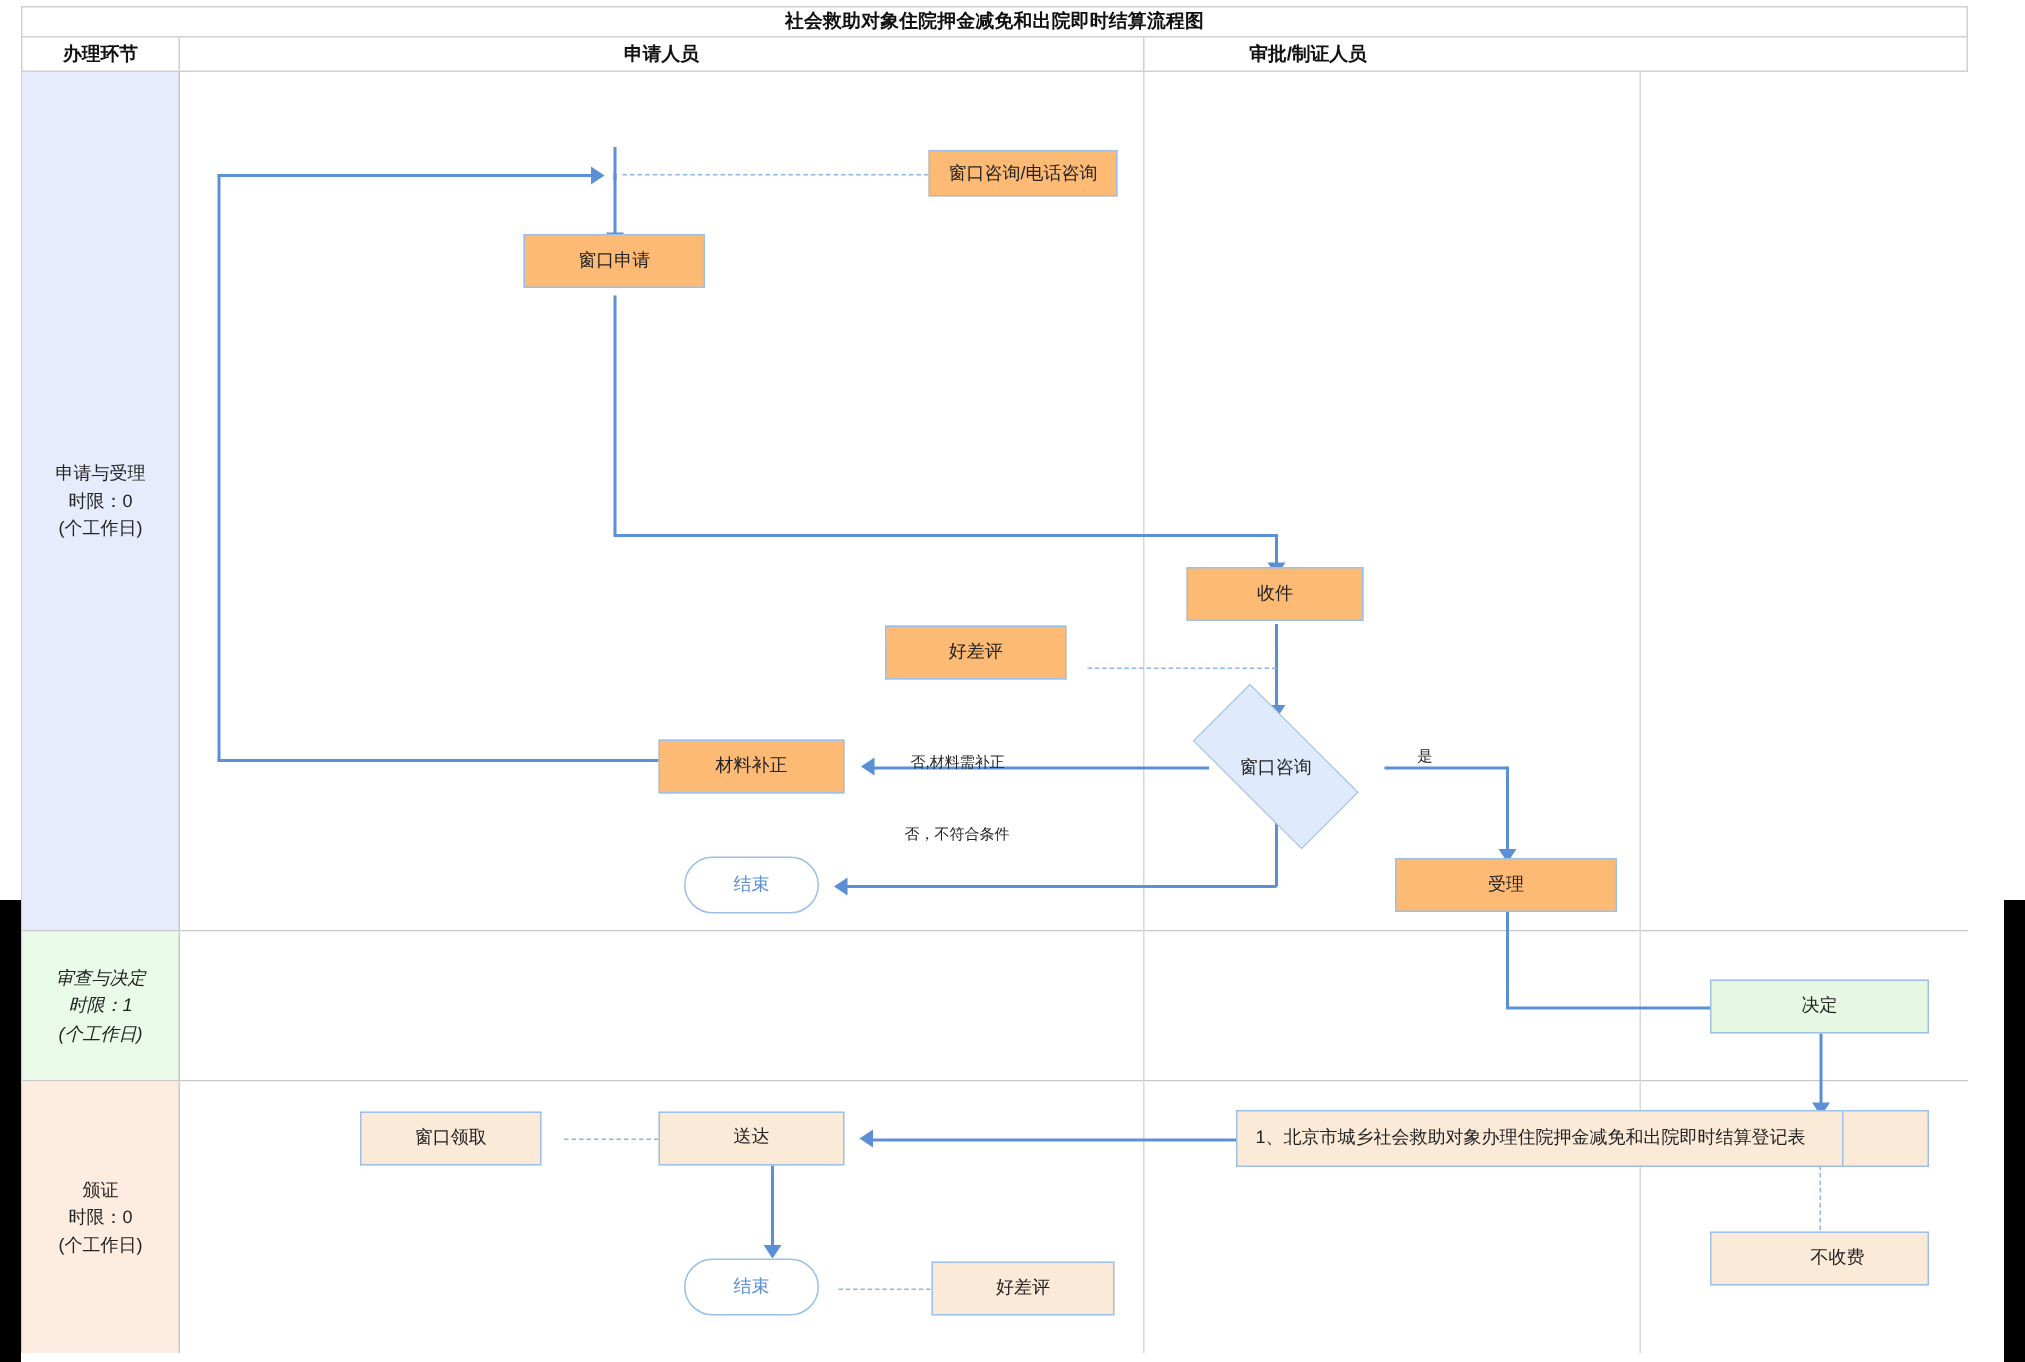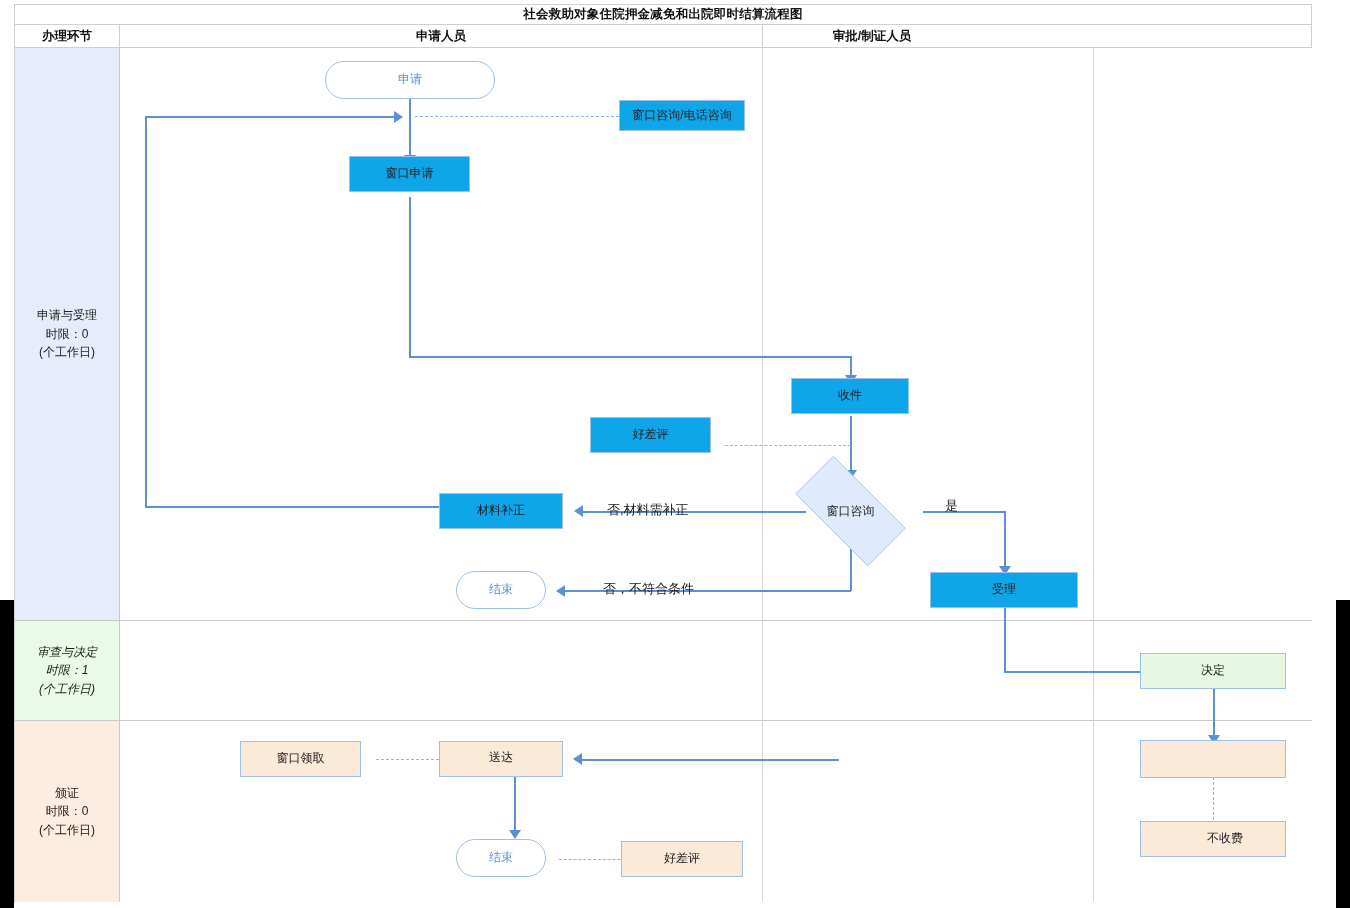--- a/index.html
+++ b/index.html
@@ -91,21 +91,21 @@
 
   
   .node {
     position: absolute;
     display: flex; align-items: center; justify-content: center;
     font-size: 12px;
     text-align: center;
     line-height: 1.3;
     white-space: nowrap;
   }
-  .node.rect   { background: #0ea5e9; border: 1px solid #9cc0e8; color: #222; text-align: center; }
+  .node.rect   { background: #fdba74; border: 1px solid #9cc0e8; color: #222; text-align: center; }
   .node.pill   { background: #ffffff; border: 1px solid #9cc0e8; color: #5b8fd6;
                  border-radius: 22px; }
   .node.orange { background: #fcead9; border: 1px solid #9cc0e8; color: #222; }
   .node.green  { background: #e6f7e2; border: 1px solid #9cc0e8; color: #222; }
   .node.wide   { justify-content: flex-start; padding-left: 12px; }
 
   .diamond {
     position: absolute;
   }
   .diamond .shape {
@@ -138,21 +138,21 @@
   .arrow { position: absolute; width: 0; height: 0; }
   .arrow.down  { border-left: 6px solid transparent; border-right: 6px solid transparent;
                  border-top: 9px solid #5b8fd6; }
   .arrow.right { border-top: 6px solid transparent; border-bottom: 6px solid transparent;
                  border-left: 9px solid #5b8fd6; }
   .arrow.left  { border-top: 6px solid transparent; border-bottom: 6px solid transparent;
                  border-right: 9px solid #5b8fd6; }
 
   .edge-label {
     position: absolute;
-    font-size: 13px; color: #222;
+    font-size: 10px; color: #222;
     background: transparent;
     white-space: nowrap;
   }
 </style>
 </head>
 <body>
 
 <div id="page">
 
   <div class="blackbar left"></div>
@@ -240,21 +240,20 @@
 
     <div class="dash h" style="left:361px; top:754px; width:78px;"></div>
 
     <div class="ln v" style="left:499px; top:770px; height:58px;"></div>
     <div class="arrow down" style="left:494px; top:825px;"></div>
 
     <div class="dash h" style="left:544px; top:854px; width:76px;"></div>
 
     <div class="dash v" style="left:1198px; top:772px; height:48px;"></div>
 
-    <div class="node pill" style="left:310px; top:56px; width:170px; height:38px;">申请</div>
 
     <div class="node rect" style="left:604px; top:95px; width:126px; height:31px;">窗口咨询/电话咨询</div>
 
     <div class="node rect" style="left:334px; top:151px; width:121px; height:36px;">窗口申请</div>
 
     <div class="node rect" style="left:776px; top:373px; width:118px; height:36px;">收件</div>
 
     <div class="node rect" style="left:575px; top:412px; width:121px; height:36px;">好差评</div>
 
     <div class="diamond" style="left:763px; top:468px; width:145px; height:76px;">
@@ -265,31 +264,32 @@
     <div class="node rect" style="left:424px; top:488px; width:124px; height:36px;">材料补正</div>
 
     <div class="node pill" style="left:441px; top:566px; width:90px; height:38px;">结束</div>
 
     <div class="node rect" style="left:915px; top:567px; width:148px; height:36px;">受理</div>
 
     <div class="node green" style="left:1125px; top:648px; width:146px; height:36px;">决定</div>
 
     <div class="node orange" style="left:1125px; top:735px; width:146px; height:38px;"></div>
 
+    <div class="node orange wide" style="left:809px; top:735px; width:405px; height:38px; z-index:5;">1、北京市城乡社会救助对象办理住院押金减免和出院即时结算登记表</div>
 
     <div class="node orange" style="left:1125px; top:816px; width:146px; height:36px;padding-left:24px;">不收费</div>
 
     <div class="node orange" style="left:225px; top:736px; width:121px; height:36px;">窗口领取</div>
 
     <div class="node orange" style="left:424px; top:736px; width:124px; height:36px;font-family:Liberation Mono, monospace;">送达</div>
 
     <div class="node pill" style="left:441px; top:834px; width:90px; height:38px;">结束</div>
 
     <div class="node orange" style="left:606px; top:836px; width:122px; height:36px;">好差评</div>
 
     <div class="edge-label" style="left:930px; top:492px;">是</div>
 
     <div class="edge-label" style="left:592px; top:496px;">否,材料需补正</div>
 
-    <div class="edge-label" style="left:588px; top:575px;text-align:right;">否，不符合条件</div>
+    <div class="edge-label" style="left:588px; top:544px;text-align:right;">否，不符合条件</div>
 
   </div>
 </div>
 
 </body></html>

